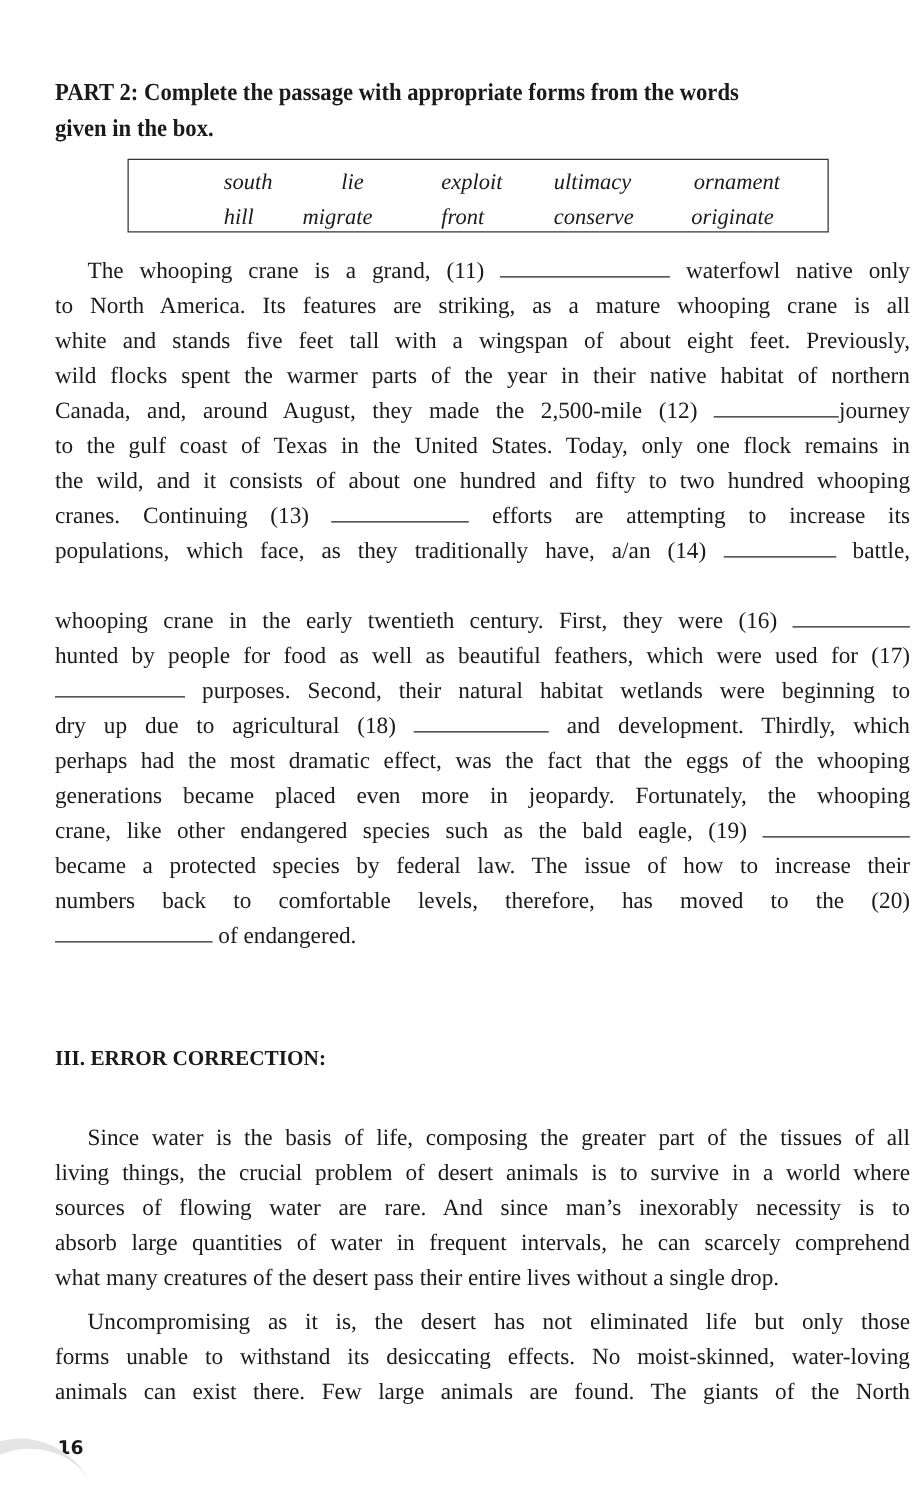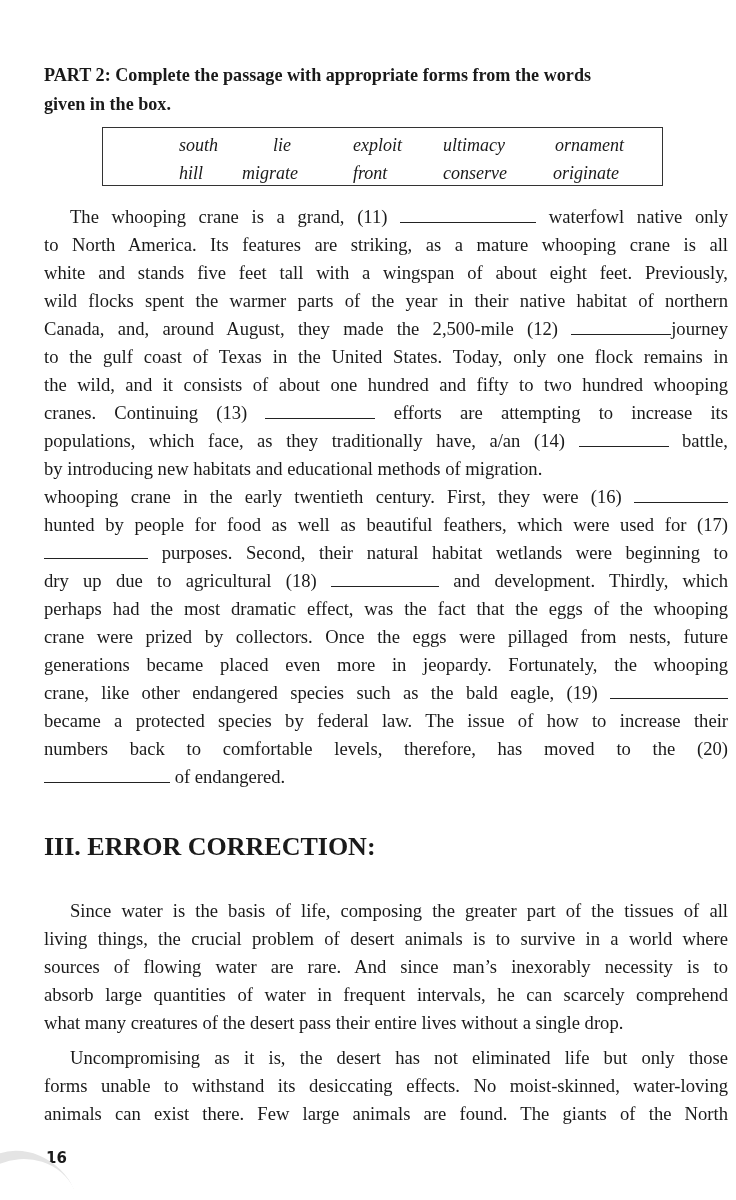--- a/index.html
+++ b/index.html
@@ -21,21 +21,21 @@
     position: absolute; font-style: italic; font-size: 18px; line-height: 20px; white-space: nowrap; margin-left: 16px;
   }
   .para {
     position: absolute; left: 0; width: 684px; font-size: 18.6px; line-height: 28px;
     text-align: justify; text-align-last: left;
   }
   .para .ln { display: block; text-align: justify; text-align-last: justify; white-space: nowrap; height: 28px; }
   .para .ln.last { text-align-last: left; }
   .para .ln.ind { padding-left: 26px; }
   .blank { display: inline-block; border-bottom: 1px solid #222; height: 14px; vertical-align: baseline; }
-  .sec-title { position: absolute; left: 0; font-weight: bold; font-size: 26px; line-height: 28px; }
+  .sec-title { position: absolute; left: 0; font-weight: bold; font-size: 17px; line-height: 28px; }
   .instr { position: absolute; left: 0; font-weight: bold; font-size: 19px; line-height: 28px; }
   .pagenum {
     position: absolute; left: 46px; top: 1149px; font-family: "DejaVu Sans", sans-serif;
     font-weight: bold; font-size: 15px;
   }
   .curl {
     position: absolute; left: -40px; top: 1150px; width: 120px; height: 120px;
     border-radius: 50%; border-top: 10px solid #e4e4e4; transform: rotate(-25deg);
   }
 </style>
@@ -64,30 +64,28 @@
   <div class="para" style="top:143px">
     <span class="ln ind"><span>The whooping crane is a grand, (11)</span> <span class="blank" style="width:136px"></span> <span>waterfowl native only</span></span>
     <span class="ln">to North America. Its features are striking, as a mature whooping crane is all</span>
     <span class="ln">white and stands five feet tall with a wingspan of about eight feet. Previously,</span>
     <span class="ln">wild flocks spent the warmer parts of the year in their native habitat of northern</span>
     <span class="ln"><span>Canada, and, around August, they made the 2,500-mile (12)</span> <span class="blank" style="width:100px"></span><span>journey</span></span>
     <span class="ln">to the gulf coast of Texas in the United States. Today, only one flock remains in</span>
     <span class="ln">the wild, and it consists of about one hundred and fifty to two hundred whooping</span>
     <span class="ln"><span>cranes. Continuing (13)</span> <span class="blank" style="width:110px"></span> <span>efforts are attempting to increase its</span></span>
     <span class="ln"><span>populations, which face, as they traditionally have, a/an (14)</span> <span class="blank" style="width:90px"></span> <span>battle,</span></span>
-    <span class="ln last">by introducing new habitats and educational methods of migration.</span>
   </div>
 
   <div class="para" style="top:423px">
     <span class="ln"><span>whooping crane in the early twentieth century. First, they were (16)</span> <span class="blank" style="width:94px"></span></span>
     <span class="ln">hunted by people for food as well as beautiful feathers, which were used for (17)</span>
     <span class="ln"><span class="blank" style="width:104px"></span> <span>purposes. Second, their natural habitat wetlands were beginning to</span></span>
     <span class="ln"><span>dry up due to agricultural (18)</span> <span class="blank" style="width:108px"></span> <span>and development. Thirdly, which</span></span>
     <span class="ln">perhaps had the most dramatic effect, was the fact that the eggs of the whooping</span>
-    <span class="ln">crane were prized by collectors. Once the eggs were pillaged from nests, future</span>
     <span class="ln">generations became placed even more in jeopardy. Fortunately, the whooping</span>
     <span class="ln"><span>crane, like other endangered species such as the bald eagle, (19)</span> <span class="blank" style="width:118px"></span></span>
     <span class="ln">became a protected species by federal law. The issue of how to increase their</span>
     <span class="ln">numbers back to comfortable levels, therefore, has moved to the (20)</span>
     <span class="ln last"><span class="blank" style="width:126px"></span> <span>of endangered.</span></span>
   </div>
 
   <div class="sec-title" style="top:773px">III. ERROR CORRECTION:</div>
 
   <div class="para" style="top:837px">

